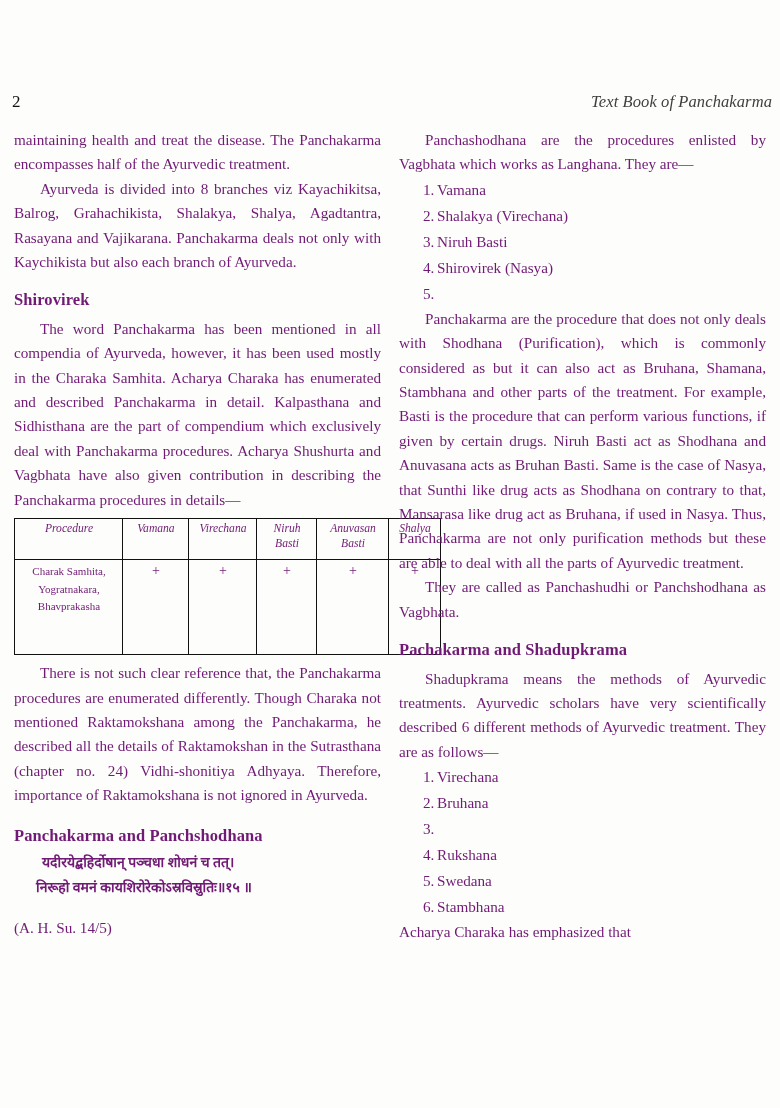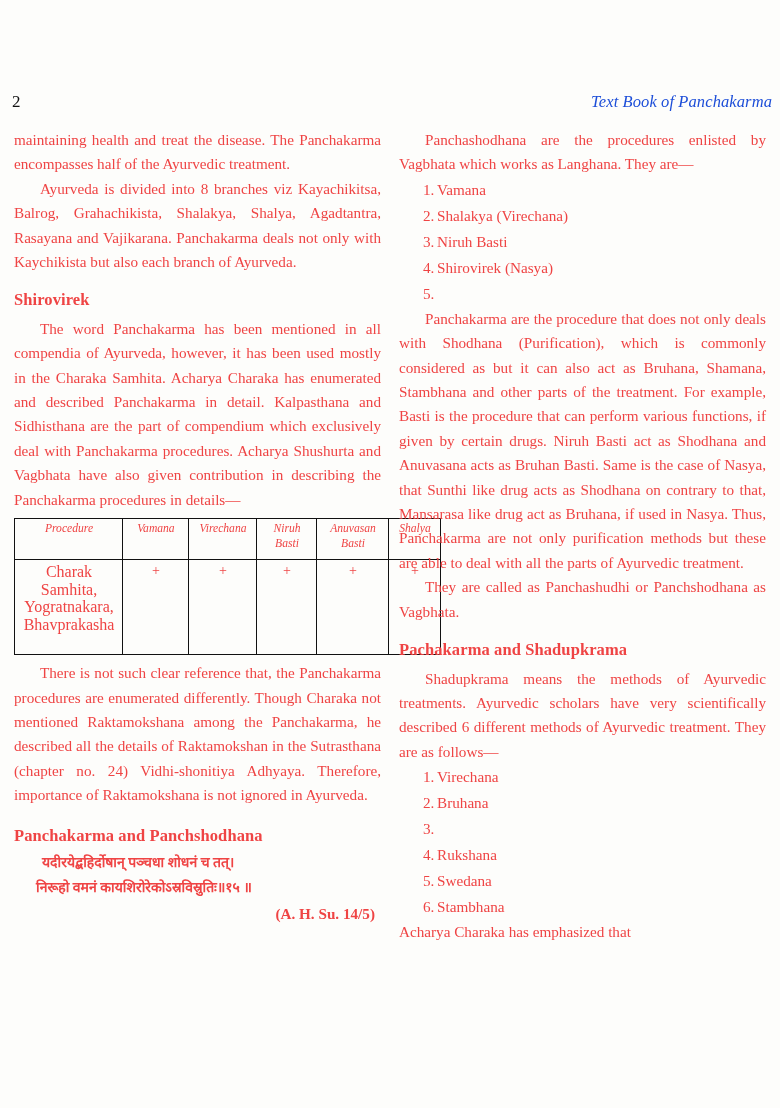--- a/index.html
+++ b/index.html
@@ -35,38 +35,38 @@
   .folio {
     font-size: 17px;
     font-family: "Liberation Serif", serif;
     color: #111;
   }
   .book-title {
     font-size: 16.5px;
     font-style: italic;
     font-family: "Liberation Serif", serif;
     letter-spacing: 0.1px;
-    color: #1d4ed8;
+    color: #404040;
   }
   
   .columns {
     position: absolute;
     top: 128px;
     left: 14px;
     width: 752px;
     display: flex;
     gap: 18px;
   }
   .col {
     width: 367px;
     font-size: 15.2px;
     line-height: 24.4px;
     text-align: justify;
     text-justify: inter-word;
-    color: #ef4444;
+    color: #701a75;
   }
   .col p {
     margin: 0;
     text-align: justify;
   }
   .col p.indent {
     text-indent: 26px;
   }
   .col p.noindent {
     text-indent: 0;
@@ -128,21 +128,21 @@
     padding: 3px 4px 3px 5px;
     text-align: center;
   }
   table.proc-table thead th {
     font-style: italic;
     font-weight: normal;
     font-size: 11.6px;
     height: 34px;
   }
   table.proc-table tbody td.src {
-    font-size: 16px;
+    font-size: 11px;
     line-height: 17.5px;
     height: 88px;
     font-style: normal;
   }
   table.proc-table tbody td.mark {
     text-align: center;
     font-size: 14px;
     padding-top: 4px;
   }
   .c-proc { width: 98px; }
@@ -155,25 +155,24 @@
   .sanskrit {
     font-family: "Liberation Serif", "DejaVu Sans", serif;
     font-size: 14px;
     line-height: 25px;
     font-weight: bold;
     text-align: left;
   }
   .sanskrit .line1 { padding-left: 28px; }
   .sanskrit .line2 { padding-left: 22px; }
   .sutra-ref {
-    margin-top: 2px;
-    text-align: right;
+    margin-top: 16px;
+    text-align: left;
     font-size: 15.2px;
     padding-right: 6px;
-    font-weight: bold;
   }
 </style>
 </head>
 <body>
 
 <div class="page">
 
   <div class="running-head">
     <span class="folio">2</span>
     <span class="book-title">Text Book of Panchakarma</span>

